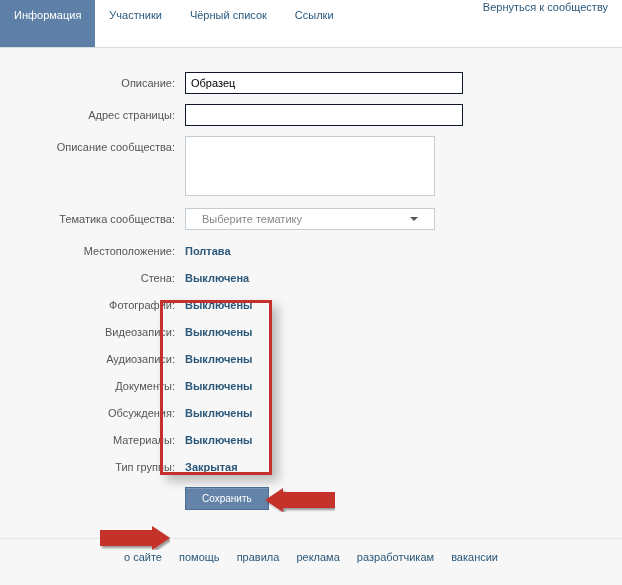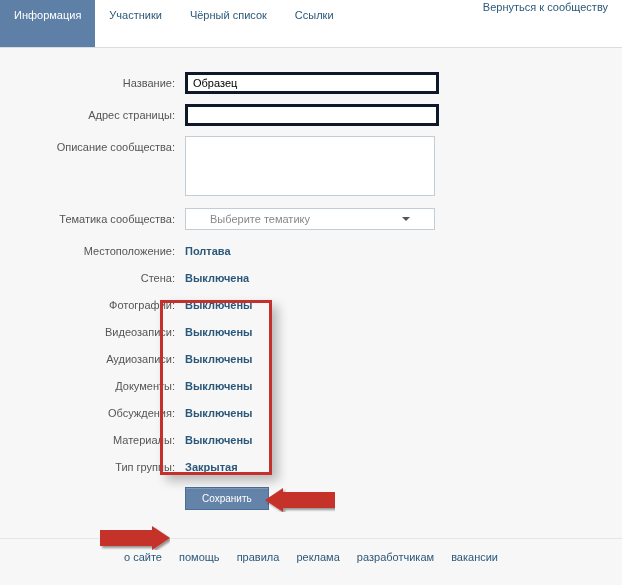--- a/index.html
+++ b/index.html
@@ -49,23 +49,23 @@
     text-align: right;
     padding-right: 10px;
     color: #555;
     padding-top: 5px;
   }
   .ctrl {
     flex: 0 0 auto;
     position: relative;
   }
   input[type=text] {
-    width: 254px;
+    width: 278px;
     height: 22px;
-    border: 3px solid #0f172a;
+    border: 1px solid #0f172a;
     padding: 2px 5px;
     font-size: 11px;
     background: #fff;
   }
   textarea {
     width: 250px;
     height: 60px;
     border: 1px solid #c2cdd6;
     padding: 3px 5px;
     font-size: 11px;
@@ -73,21 +73,21 @@
     resize: none;
   }
   .select-box {
     width: 250px;
     height: 22px;
     border: 1px solid #c2cdd6;
     background: #fff;
     display: flex;
     align-items: center;
     justify-content: space-between;
-    padding: 0 24px;
+    padding: 0 16px;
     cursor: pointer;
     color: #888;
   }
   .select-box .arrow {
     width: 0; height: 0;
     border-left: 4px solid transparent;
     border-right: 4px solid transparent;
     border-top: 4px solid #555;
   }
   .link-val {
@@ -143,21 +143,21 @@
   <div class="tab">Чёрный список</div>
   <div class="tab">Ссылки</div>
   <div class="tab-spacer"></div>
   <div class="tab-right">Вернуться к сообществу</div>
 </div>
 
 <div class="content-wrap">
 <div class="form-area">
 
   <div class="row">
-    <div class="lbl">Название:</div>
+    <div class="lbl">Описание:</div>
     <div class="ctrl"><input type="text" value="Образец" style=""></div>
   </div>
 
   <div class="row">
     <div class="lbl">Адрес страницы:</div>
     <div class="ctrl"><input type="text" value="" style=""></div>
   </div>
 
   <div class="row">
     <div class="lbl">Описание сообщества:</div>

